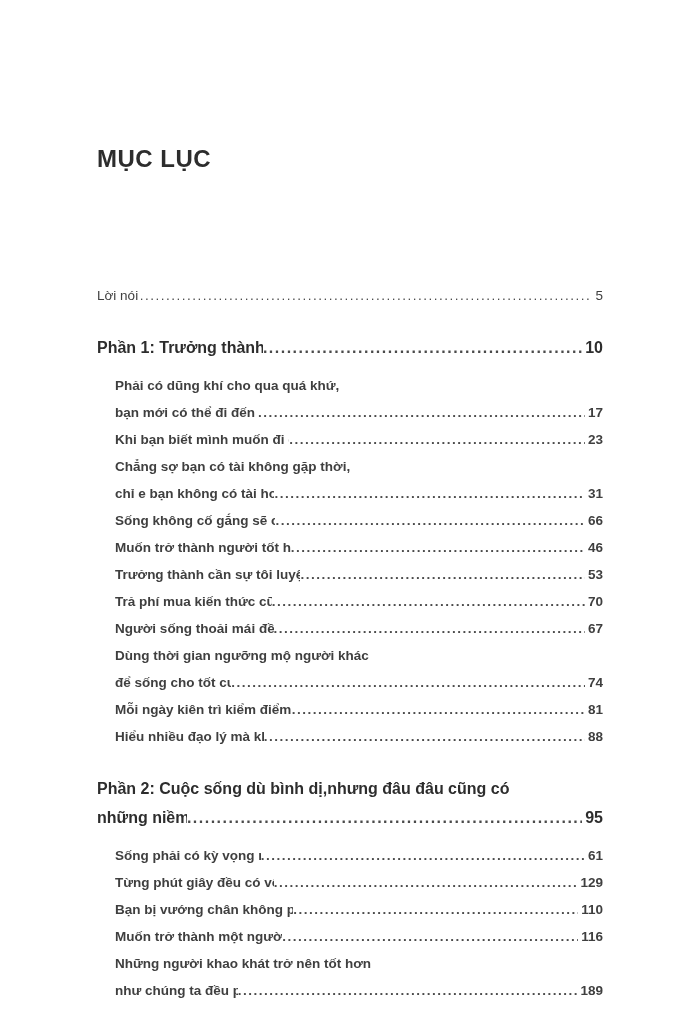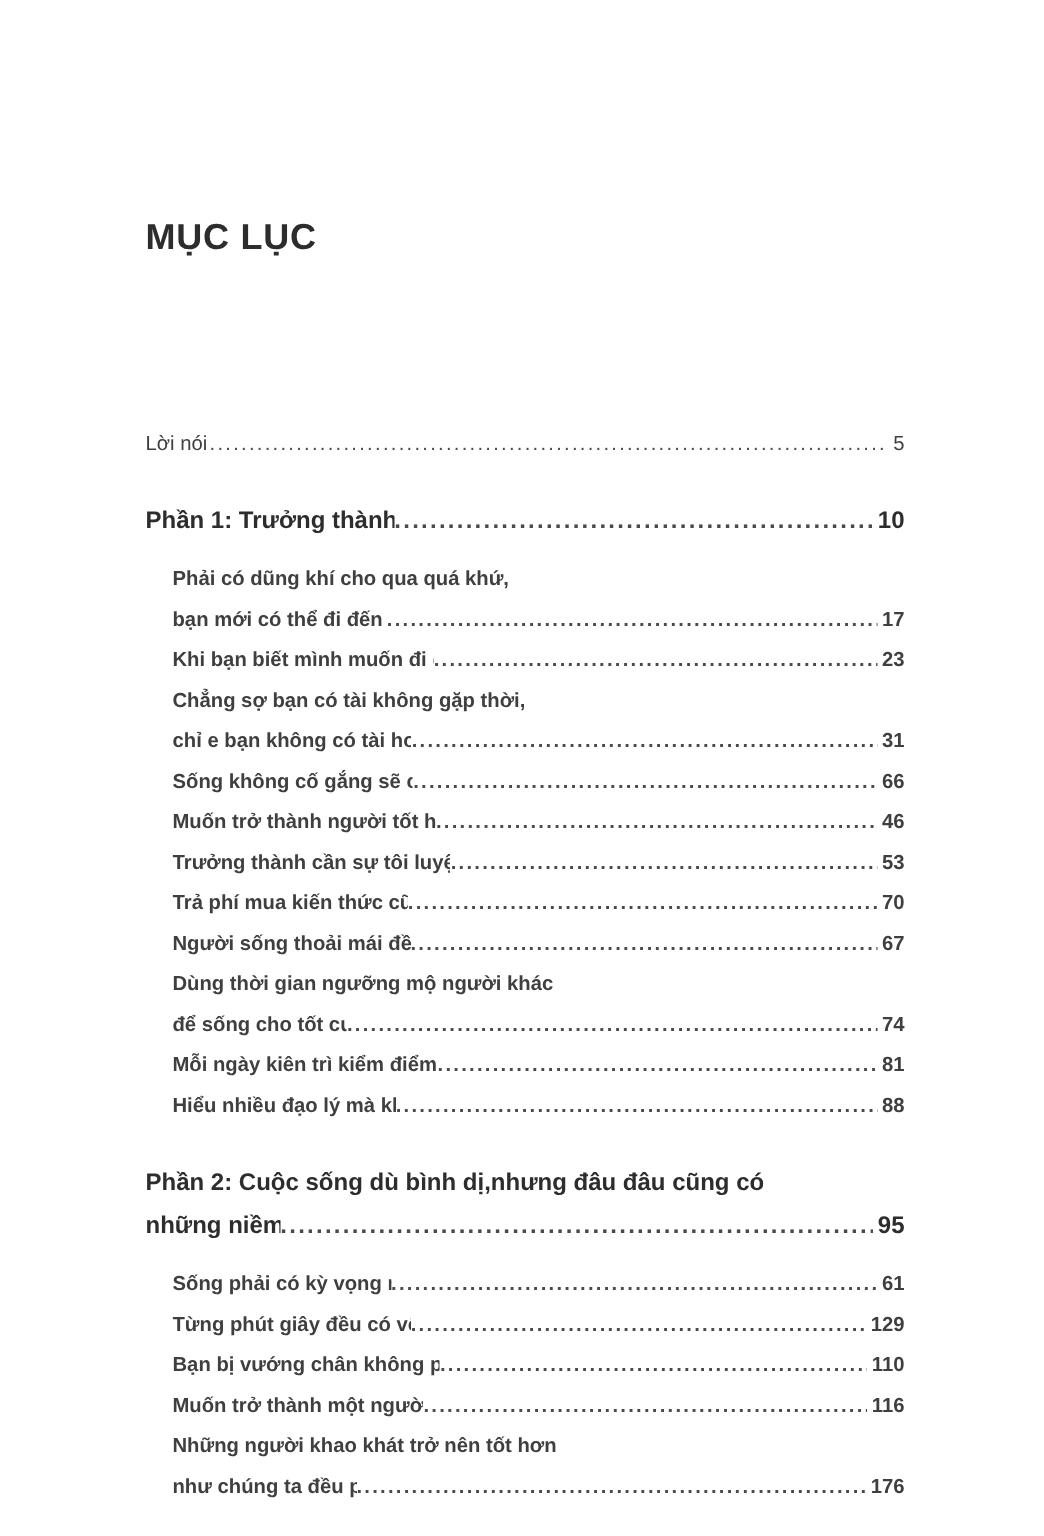--- a/index.html
+++ b/index.html
@@ -177,20 +177,20 @@
               <span class="text">Muốn trở thành một người dịu dàng, được mọi người yêu mến</span>
               <span class="leader"></span>
               <span class="pagenum">116</span>
             </div>
             <div class="row entry-row">
               <span class="text">Những người khao khát trở nên tốt hơn</span>
             </div>
             <div class="row entry-row">
               <span class="text">như chúng ta đều phải đi đường xa hơn</span>
               <span class="leader"></span>
-              <span class="pagenum">176</span>
+              <span class="pagenum">189</span>
             </div>
           </div>
         </div>
       </div>
 
   </div>
 </div>
 
 </body></html>

